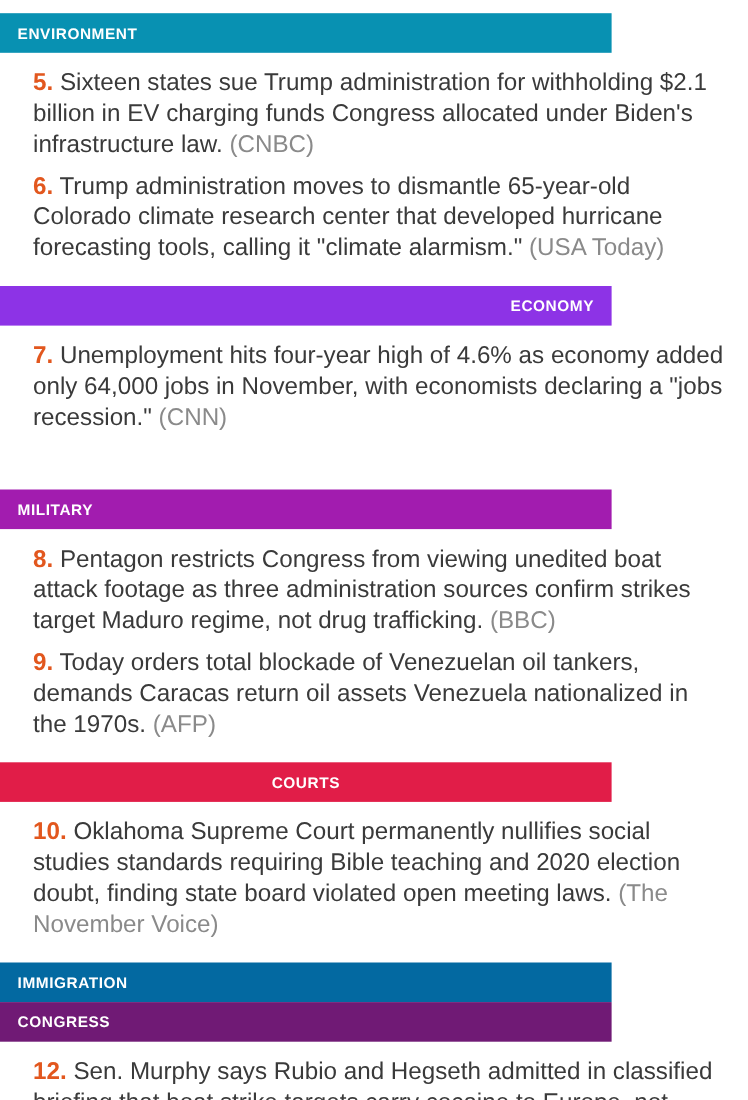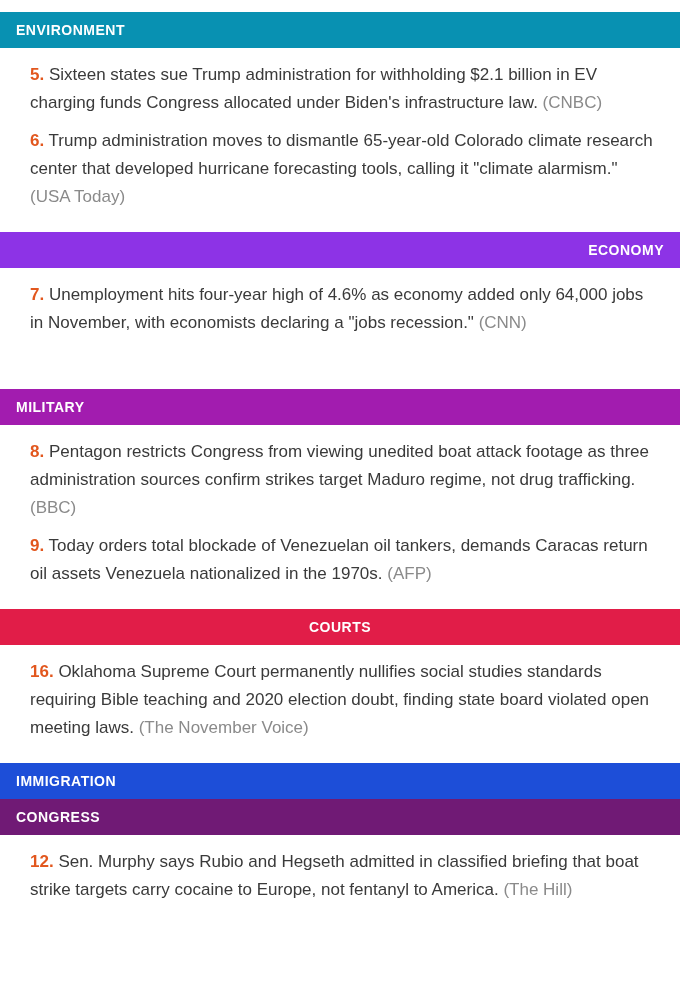--- a/index.html
+++ b/index.html
@@ -10,35 +10,35 @@
     -webkit-font-smoothing: antialiased;
   }
   .page { padding-top: 12px; }
   .section { }
   .section-header {
     height: 36px;
     display: flex;
     align-items: center;
     padding: 0 16px;
     box-sizing: border-box;
-    width: 680px;
+    width: 556px;
   }
   .section-header .label {
     color: #ffffff;
     font-size: 14px;
     font-weight: bold;
     letter-spacing: 0.5px;
     text-transform: uppercase;
   }
   .section-body {
     padding: 13px 22px 21px 30px;
   }
   p.news-item {
     margin: 0 0 10px 0;
-    font-size: 17px;
+    font-size: 22px;
     line-height: 28px;
     color: #3a3a3a;
   }
   p.news-item:last-child { margin-bottom: 0; }
   .num { color: #e2571e; font-weight: bold; }
   .src { color: #8a8a8a; }
 </style>
 </head>
 <body>
 
@@ -71,26 +71,26 @@
       <p class="news-item"><span class="num">8.</span> <span>Pentagon restricts Congress from viewing unedited boat attack footage as three administration sources confirm strikes target Maduro regime, not drug trafficking.</span> <span class="src">(BBC)</span></p>
       <p class="news-item"><span class="num">9.</span> <span>Today orders total blockade of Venezuelan oil tankers, demands Caracas return oil assets Venezuela nationalized in the 1970s.</span> <span class="src">(AFP)</span></p>
     </div>
   </div>
 
   <div class="section">
     <div class="section-header" style="background-color: rgb(225, 29, 72); justify-content: center;">
       <span class="label">COURTS</span>
     </div>
     <div class="section-body">
-      <p class="news-item"><span class="num">16.</span> <span>Oklahoma Supreme Court permanently nullifies social studies standards requiring Bible teaching and 2020 election doubt, finding state board violated open meeting laws.</span> <span class="src">(The November Voice)</span></p>
+      <p class="news-item"><span class="num">10.</span> <span>Oklahoma Supreme Court permanently nullifies social studies standards requiring Bible teaching and 2020 election doubt, finding state board violated open meeting laws.</span> <span class="src">(The November Voice)</span></p>
     </div>
   </div>
 
   <div class="section">
-    <div class="section-header" style="background-color: #1d4ed8;">
+    <div class="section-header" style="background-color: #0369a1;">
       <span class="label">IMMIGRATION</span>
     </div>
   </div>
 
   <div class="section">
     <div class="section-header" style="background-color: #701a75;">
       <span class="label">CONGRESS</span>
     </div>
     <div class="section-body">
       <p class="news-item"><span class="num">12.</span> <span>Sen. Murphy says Rubio and Hegseth admitted in classified briefing that boat strike targets carry cocaine to Europe, not fentanyl to America.</span> <span class="src">(The Hill)</span></p>

